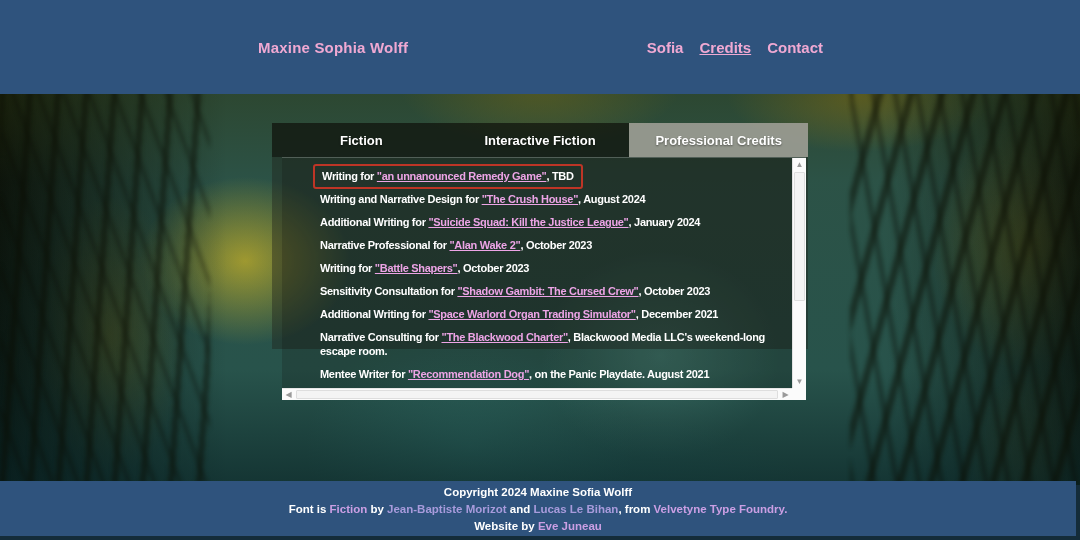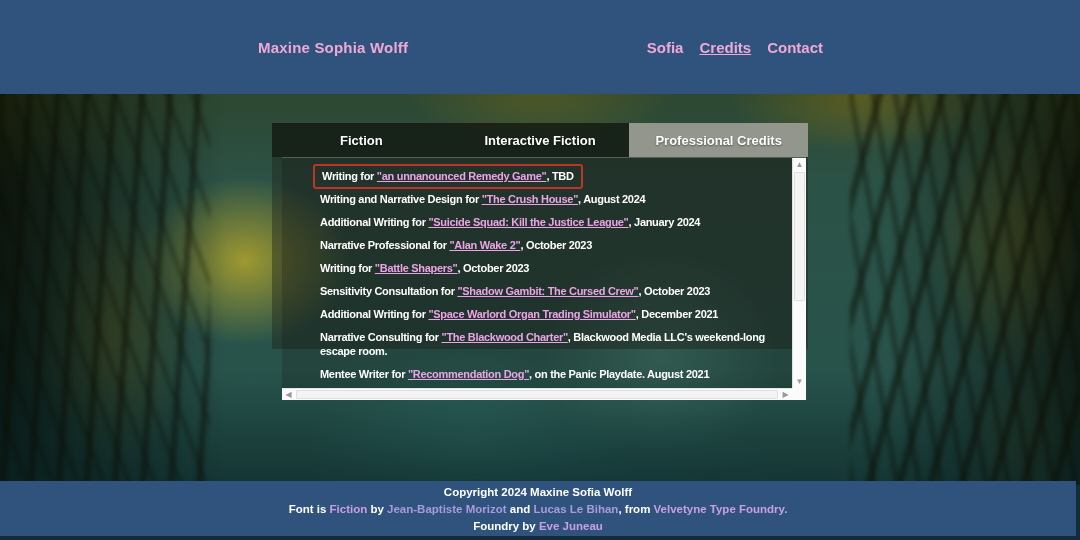--- a/index.html
+++ b/index.html
@@ -181,14 +181,14 @@
         <div class="sarr right">▶</div>
       </div>
       <div class="scroll-corner"></div>
     </div>
   </div>
 </div>
 
 <div class="footer">
   <div>Copyright 2024 Maxine Sofia Wolff</div>
   <div><span>Font is </span><a class="flink">Fiction</a><span> by </span><a class="flink purple">Jean-Baptiste Morizot</a><span> and </span><a class="flink purple">Lucas Le Bihan</a><span>, from </span><a class="flink">Velvetyne Type Foundry.</a></div>
-  <div><span>Foundry by </span><a class="flink">Eve Juneau</a></div>
+  <div><span>Website by </span><a class="flink">Eve Juneau</a></div>
 </div>
 
 </body></html>

